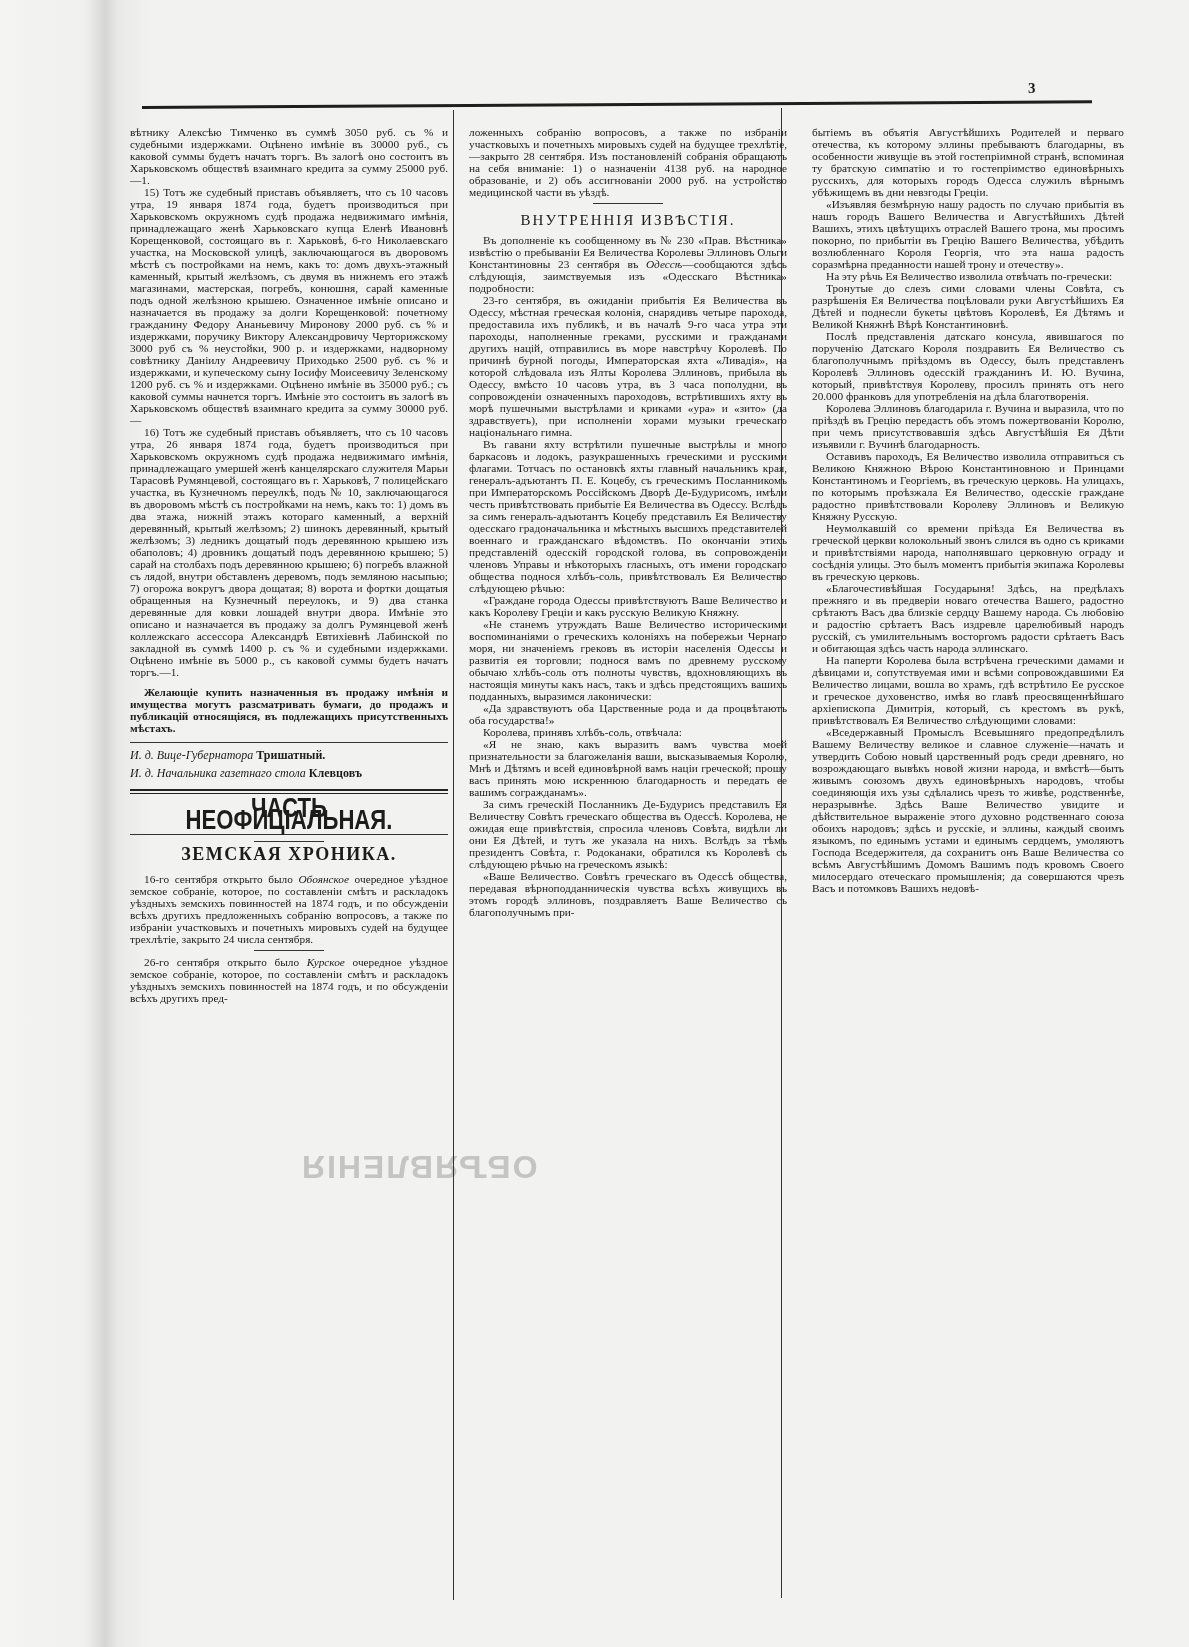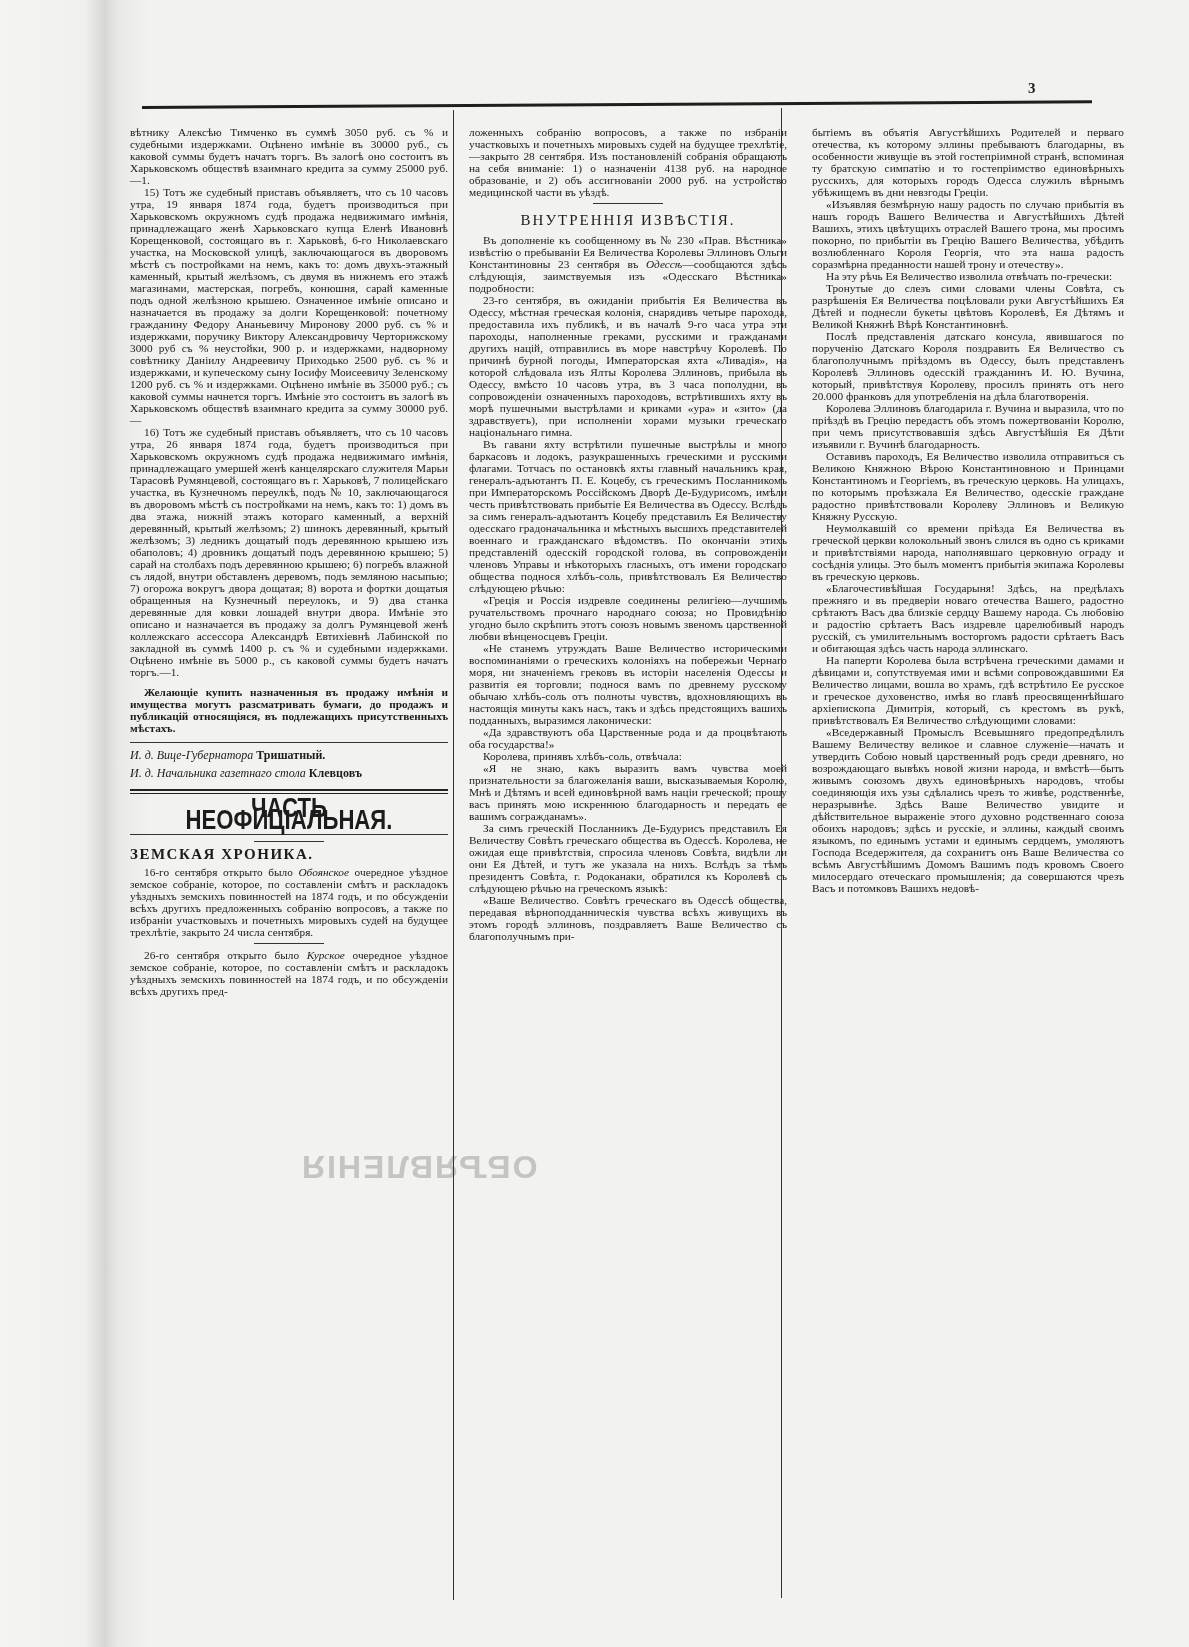--- a/index.html
+++ b/index.html
@@ -26,21 +26,21 @@
   }
   .col-1 { left: 130px; width: 318px; }
   .col-2 { left: 469px; width: 318px; }
   .col-3 { left: 812px; width: 312px; }
   .col-rule { position: absolute; width: 1px; background: #333; }
   .rule-1 { left: 453px; top: 110px; height: 1490px; }
   .rule-2 { left: 781px; top: 108px; height: 1490px; }
   p { margin: 0; text-indent: 14px; }
   p.noindent { text-indent: 0; }
   .sec-title { text-align: center; font-weight: normal; letter-spacing: 2px; font-size: 15px; margin: 10px 0 8px; }
-  .sub-title { text-align: left; font-weight: bold; letter-spacing: 1.5px; font-size: 15px; margin: 6px 0 6px; }
+  .sub-title { text-align: center; font-weight: bold; letter-spacing: 1.5px; font-size: 18px; margin: 6px 0 13px; }
   .short-rule { width: 70px; height: 1px; background: #333; margin: 5px auto; }
   .italic-note { font-weight: bold; margin-top: 8px; }
   .long-rule { height: 1px; background: #333; margin: 8px 0 6px; }
   .double-rule { border-top: 2px solid #222; border-bottom: 1px solid #222; height: 2px; margin: 10px 0 6px; }
   .signature { font-style: italic; margin: 6px 0 0; text-indent: 0; font-size: 12px; }
   .signature b { font-style: normal; }
   .part-title {
     text-align: center; font-family: "Liberation Sans", "DejaVu Sans", sans-serif;
     font-weight: bold; font-size: 27px; letter-spacing: 0; transform: scaleX(0.82);
     margin: 8px 0 4px;
@@ -87,21 +87,21 @@
   <p><span>26-го сентября открыто было </span><em>Курское</em><span> очередное уѣздное земское собраніе, которое, по составленіи смѣтъ и раскладокъ уѣздныхъ земскихъ повинностей на 1874 годъ, и по обсужденіи всѣхъ другихъ пред-</span></p>
 </div>
 
 <div class="col col-2">
   <p class="noindent">ложенныхъ собранію вопросовъ, а также по избраніи участковыхъ и почетныхъ мировыхъ судей на будущее трехлѣтіе,—закрыто 28 сентября. Изъ постановленій собранія обращаютъ на себя вниманіе: 1) о назначеніи 4138 руб. на народное образованіе, и 2) объ ассигнованіи 2000 руб. на устройство медицинской части въ уѣздѣ.</p>
   <div class="short-rule"></div>
   <div class="sec-title">ВНУТРЕННІЯ ИЗВѢСТІЯ.</div>
   <p><span>Въ дополненіе къ сообщенному въ № 230 «Прав. Вѣстника» извѣстію о пребываніи Ея Величества Королевы Эллиновъ Ольги Константиновны 23 сентября въ </span><em>Одессѣ</em><span>—сообщаются здѣсь слѣдующія, заимствуемыя изъ «Одесскаго Вѣстника» подробности:</span></p>
   <p>23-го сентября, въ ожиданіи прибытія Ея Величества въ Одессу, мѣстная греческая колонія, снарядивъ четыре парохода, предоставила ихъ публикѣ, и въ началѣ 9-го часа утра эти пароходы, наполненные греками, русскими и гражданами другихъ націй, отправились въ море навстрѣчу Королевѣ. По причинѣ бурной погоды, Императорская яхта «Ливадія», на которой слѣдовала изъ Ялты Королева Эллиновъ, прибыла въ Одессу, вмѣсто 10 часовъ утра, въ 3 часа пополудни, въ сопровожденіи означенныхъ пароходовъ, встрѣтившихъ яхту въ морѣ пушечными выстрѣлами и криками «ура» и «зито» (да здравствуетъ), при исполненіи хорами музыки греческаго національнаго гимна.</p>
   <p>Въ гавани яхту встрѣтили пушечные выстрѣлы и много баркасовъ и лодокъ, разукрашенныхъ греческими и русскими флагами. Тотчасъ по остановкѣ яхты главный начальникъ края, генералъ-адъютантъ П. Е. Коцебу, съ греческимъ Посланникомъ при Императорскомъ Россійскомъ Дворѣ Де-Будурисомъ, имѣли честь привѣтствовать прибытіе Ея Величества въ Одессу. Вслѣдъ за симъ генералъ-адъютантъ Коцебу представилъ Ея Величеству одесскаго градоначальника и мѣстныхъ высшихъ представителей военнаго и гражданскаго вѣдомствъ. По окончаніи этихъ представленій одесскій городской голова, въ сопровожденіи членовъ Управы и нѣкоторыхъ гласныхъ, отъ имени городскаго общества поднося хлѣбъ-соль, привѣтствовалъ Ея Величество слѣдующею рѣчью:</p>
-  <p>«Греція и Россія издревле соединены религіею—лучшимъ ручательствомъ прочнаго народнаго союза; но Провидѣнію угодно было скрѣпить этотъ союзъ новымъ звеномъ царственной любви вѣнценосцевъ Греціи.</p>
+  <p>«Граждане города Одессы привѣтствуютъ Ваше Величество и какъ Королеву Греціи и какъ русскую Великую Княжну.</p>
   <p>«Не станемъ утруждать Ваше Величество историческими воспоминаніями о греческихъ колоніяхъ на побережьи Чернаго моря, ни значеніемъ грековъ въ исторіи населенія Одессы и развитія ея торговли; подноcя вамъ по древнему русскому обычаю хлѣбъ-соль отъ полноты чувствъ, вдохновляющихъ въ настоящія минуты какъ насъ, такъ и здѣсь предстоящихъ вашихъ подданныхъ, выразимся лаконически:</p>
   <p>«Да здравствуютъ оба Царственные рода и да процвѣтаютъ оба государства!»</p>
   <p>Королева, принявъ хлѣбъ-соль, отвѣчала:</p>
   <p>«Я не знаю, какъ выразить вамъ чувства моей признательности за благожеланія ваши, высказываемыя Королю, Мнѣ и Дѣтямъ и всей единовѣрной вамъ націи греческой; прошу васъ принять мою искреннюю благодарность и передать ее вашимъ согражданамъ».</p>
   <p>За симъ греческій Посланникъ Де-Будурисъ представилъ Ея Величеству Совѣтъ греческаго общества въ Одессѣ. Королева, не ожидая еще привѣтствія, спросила членовъ Совѣта, видѣли ли они Ея Дѣтей, и тутъ же указала на нихъ. Вслѣдъ за тѣмъ президентъ Совѣта, г. Родоканаки, обратился къ Королевѣ съ слѣдующею рѣчью на греческомъ языкѣ:</p>
   <p>«Ваше Величество. Совѣтъ греческаго въ Одессѣ общества, передавая вѣрноподданническія чувства всѣхъ живущихъ въ этомъ городѣ эллиновъ, поздравляетъ Ваше Величество съ благополучнымъ при-</p>
 </div>
 
 <div class="col col-3">
   <p class="noindent">бытіемъ въ объятія Августѣйшихъ Родителей и перваго отечества, къ которому эллины пребываютъ благодарны, въ особенности живущіе въ этой гостепріимной странѣ, вспоминая ту братскую симпатію и то гостепріимство единовѣрныхъ русскихъ, для которыхъ городъ Одесса служилъ вѣрнымъ убѣжищемъ въ дни невзгоды Греціи.</p>

